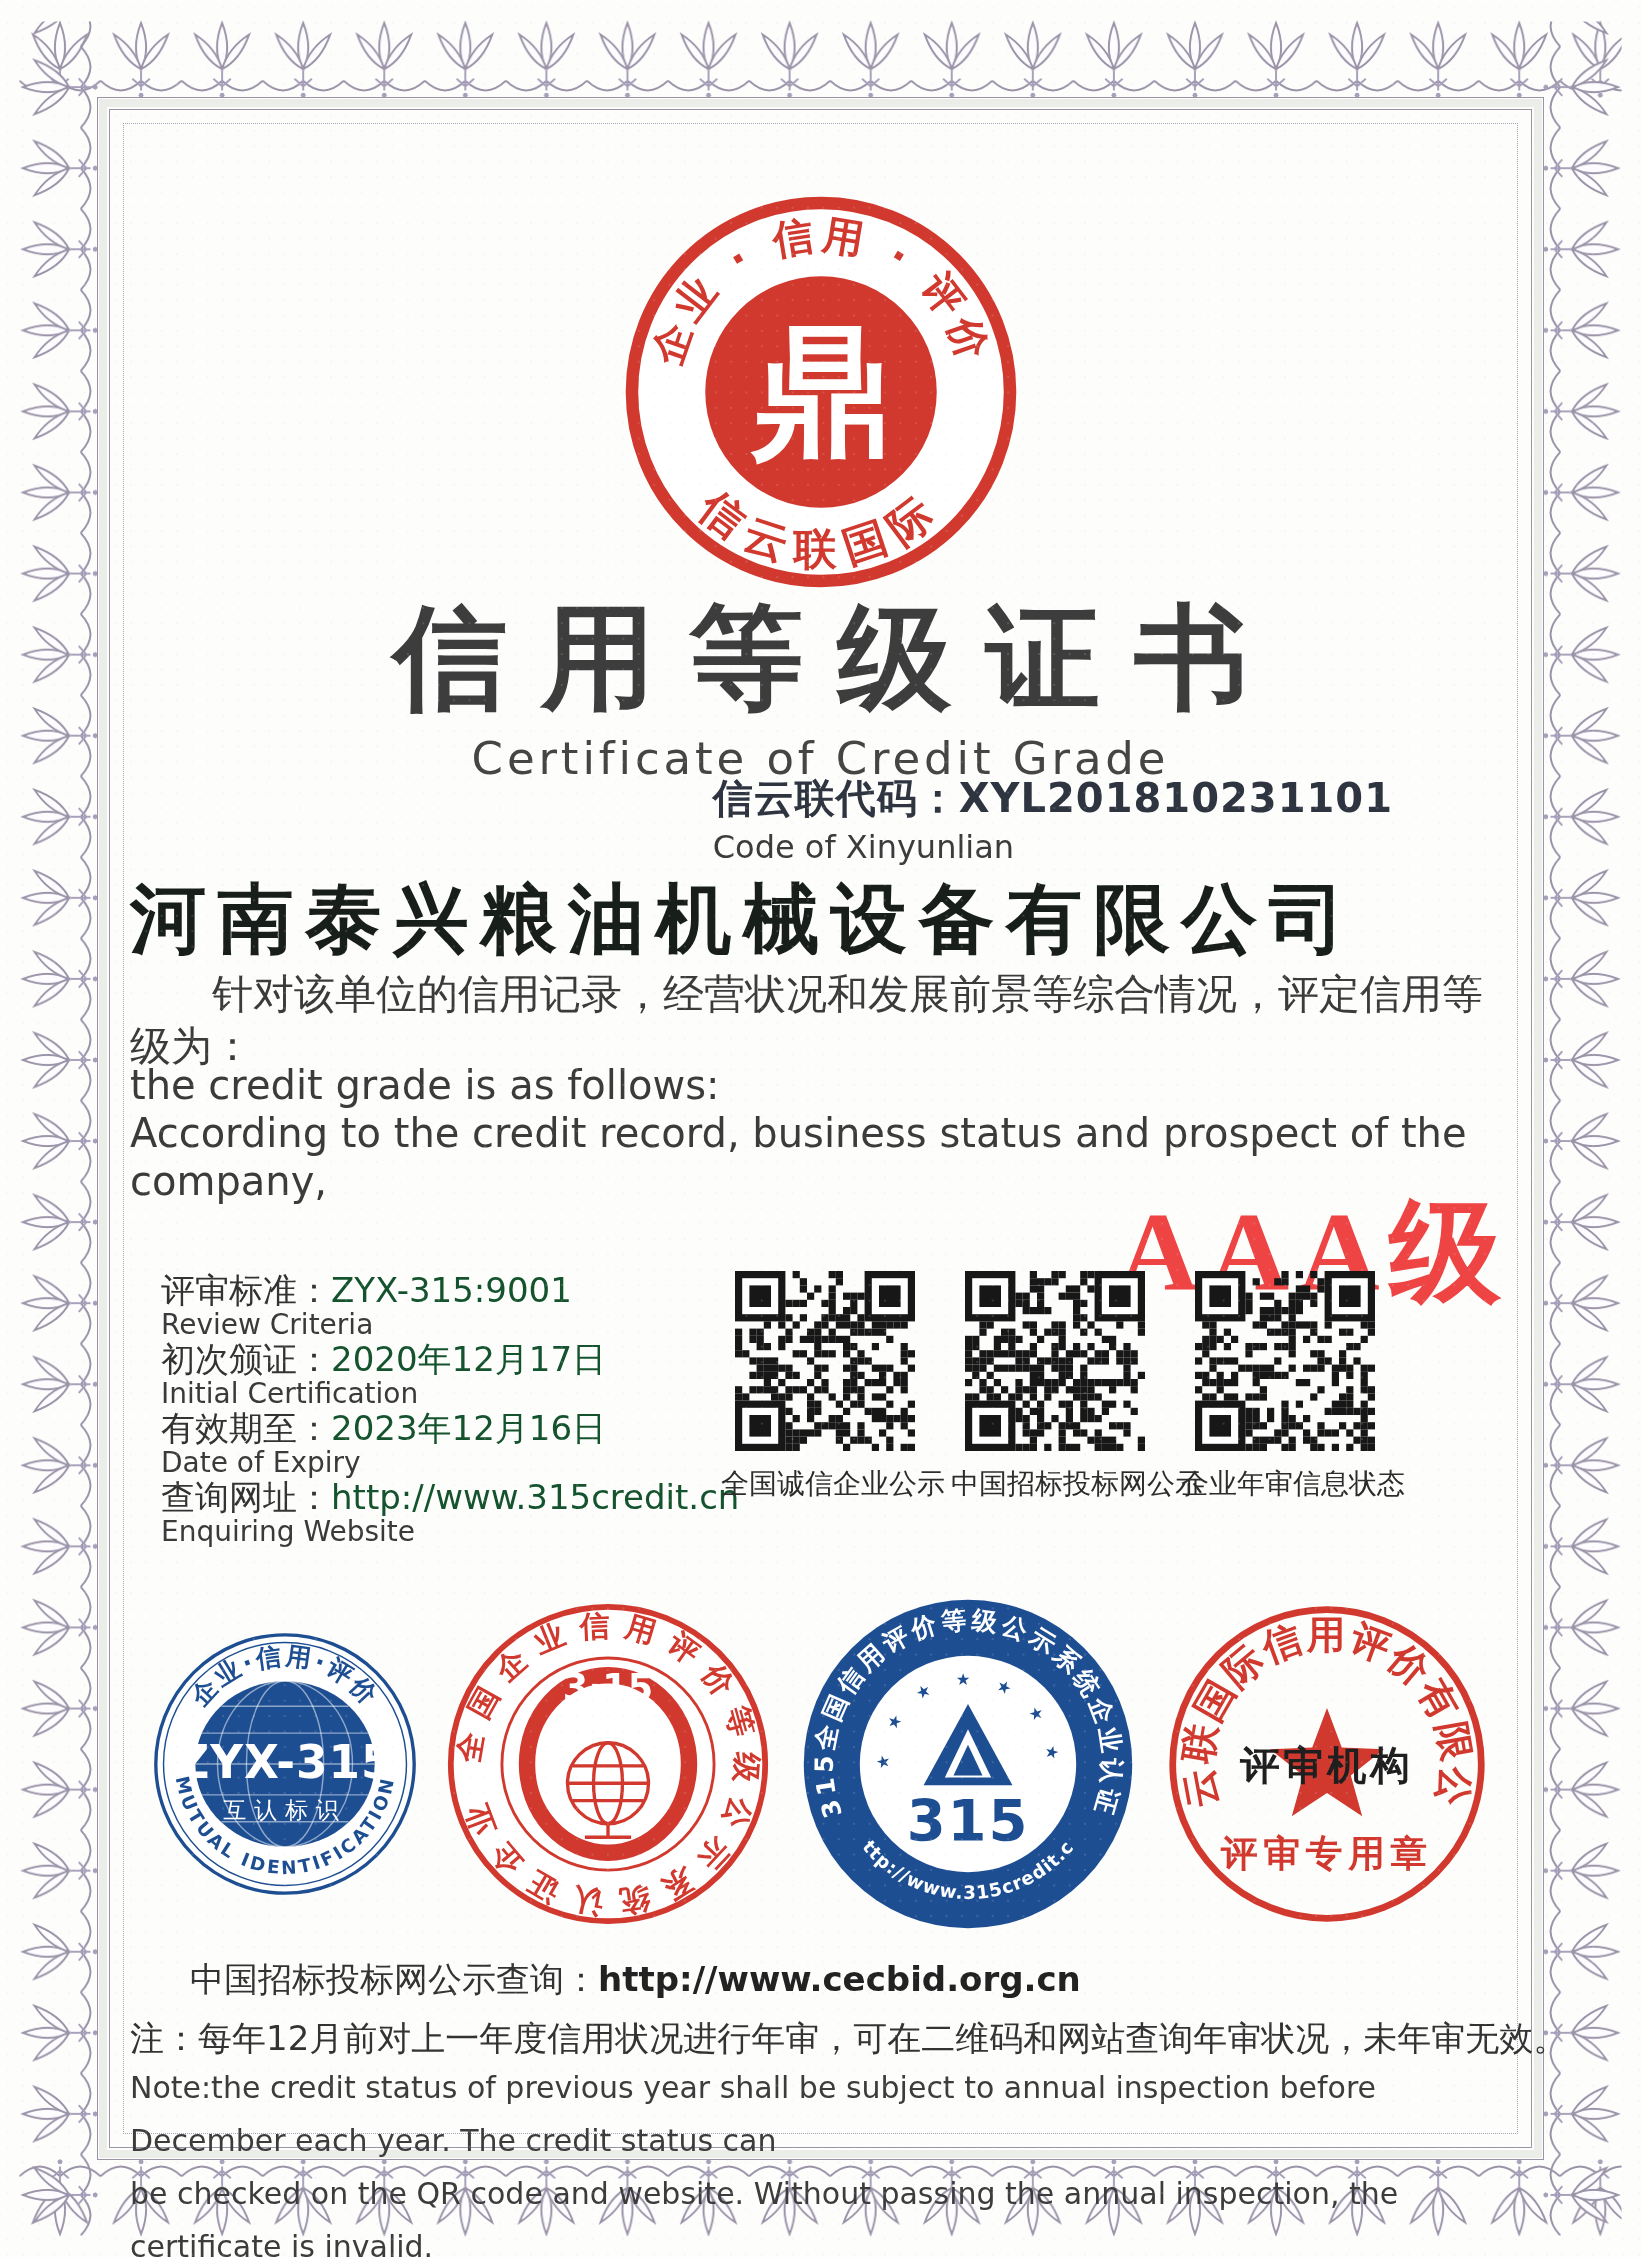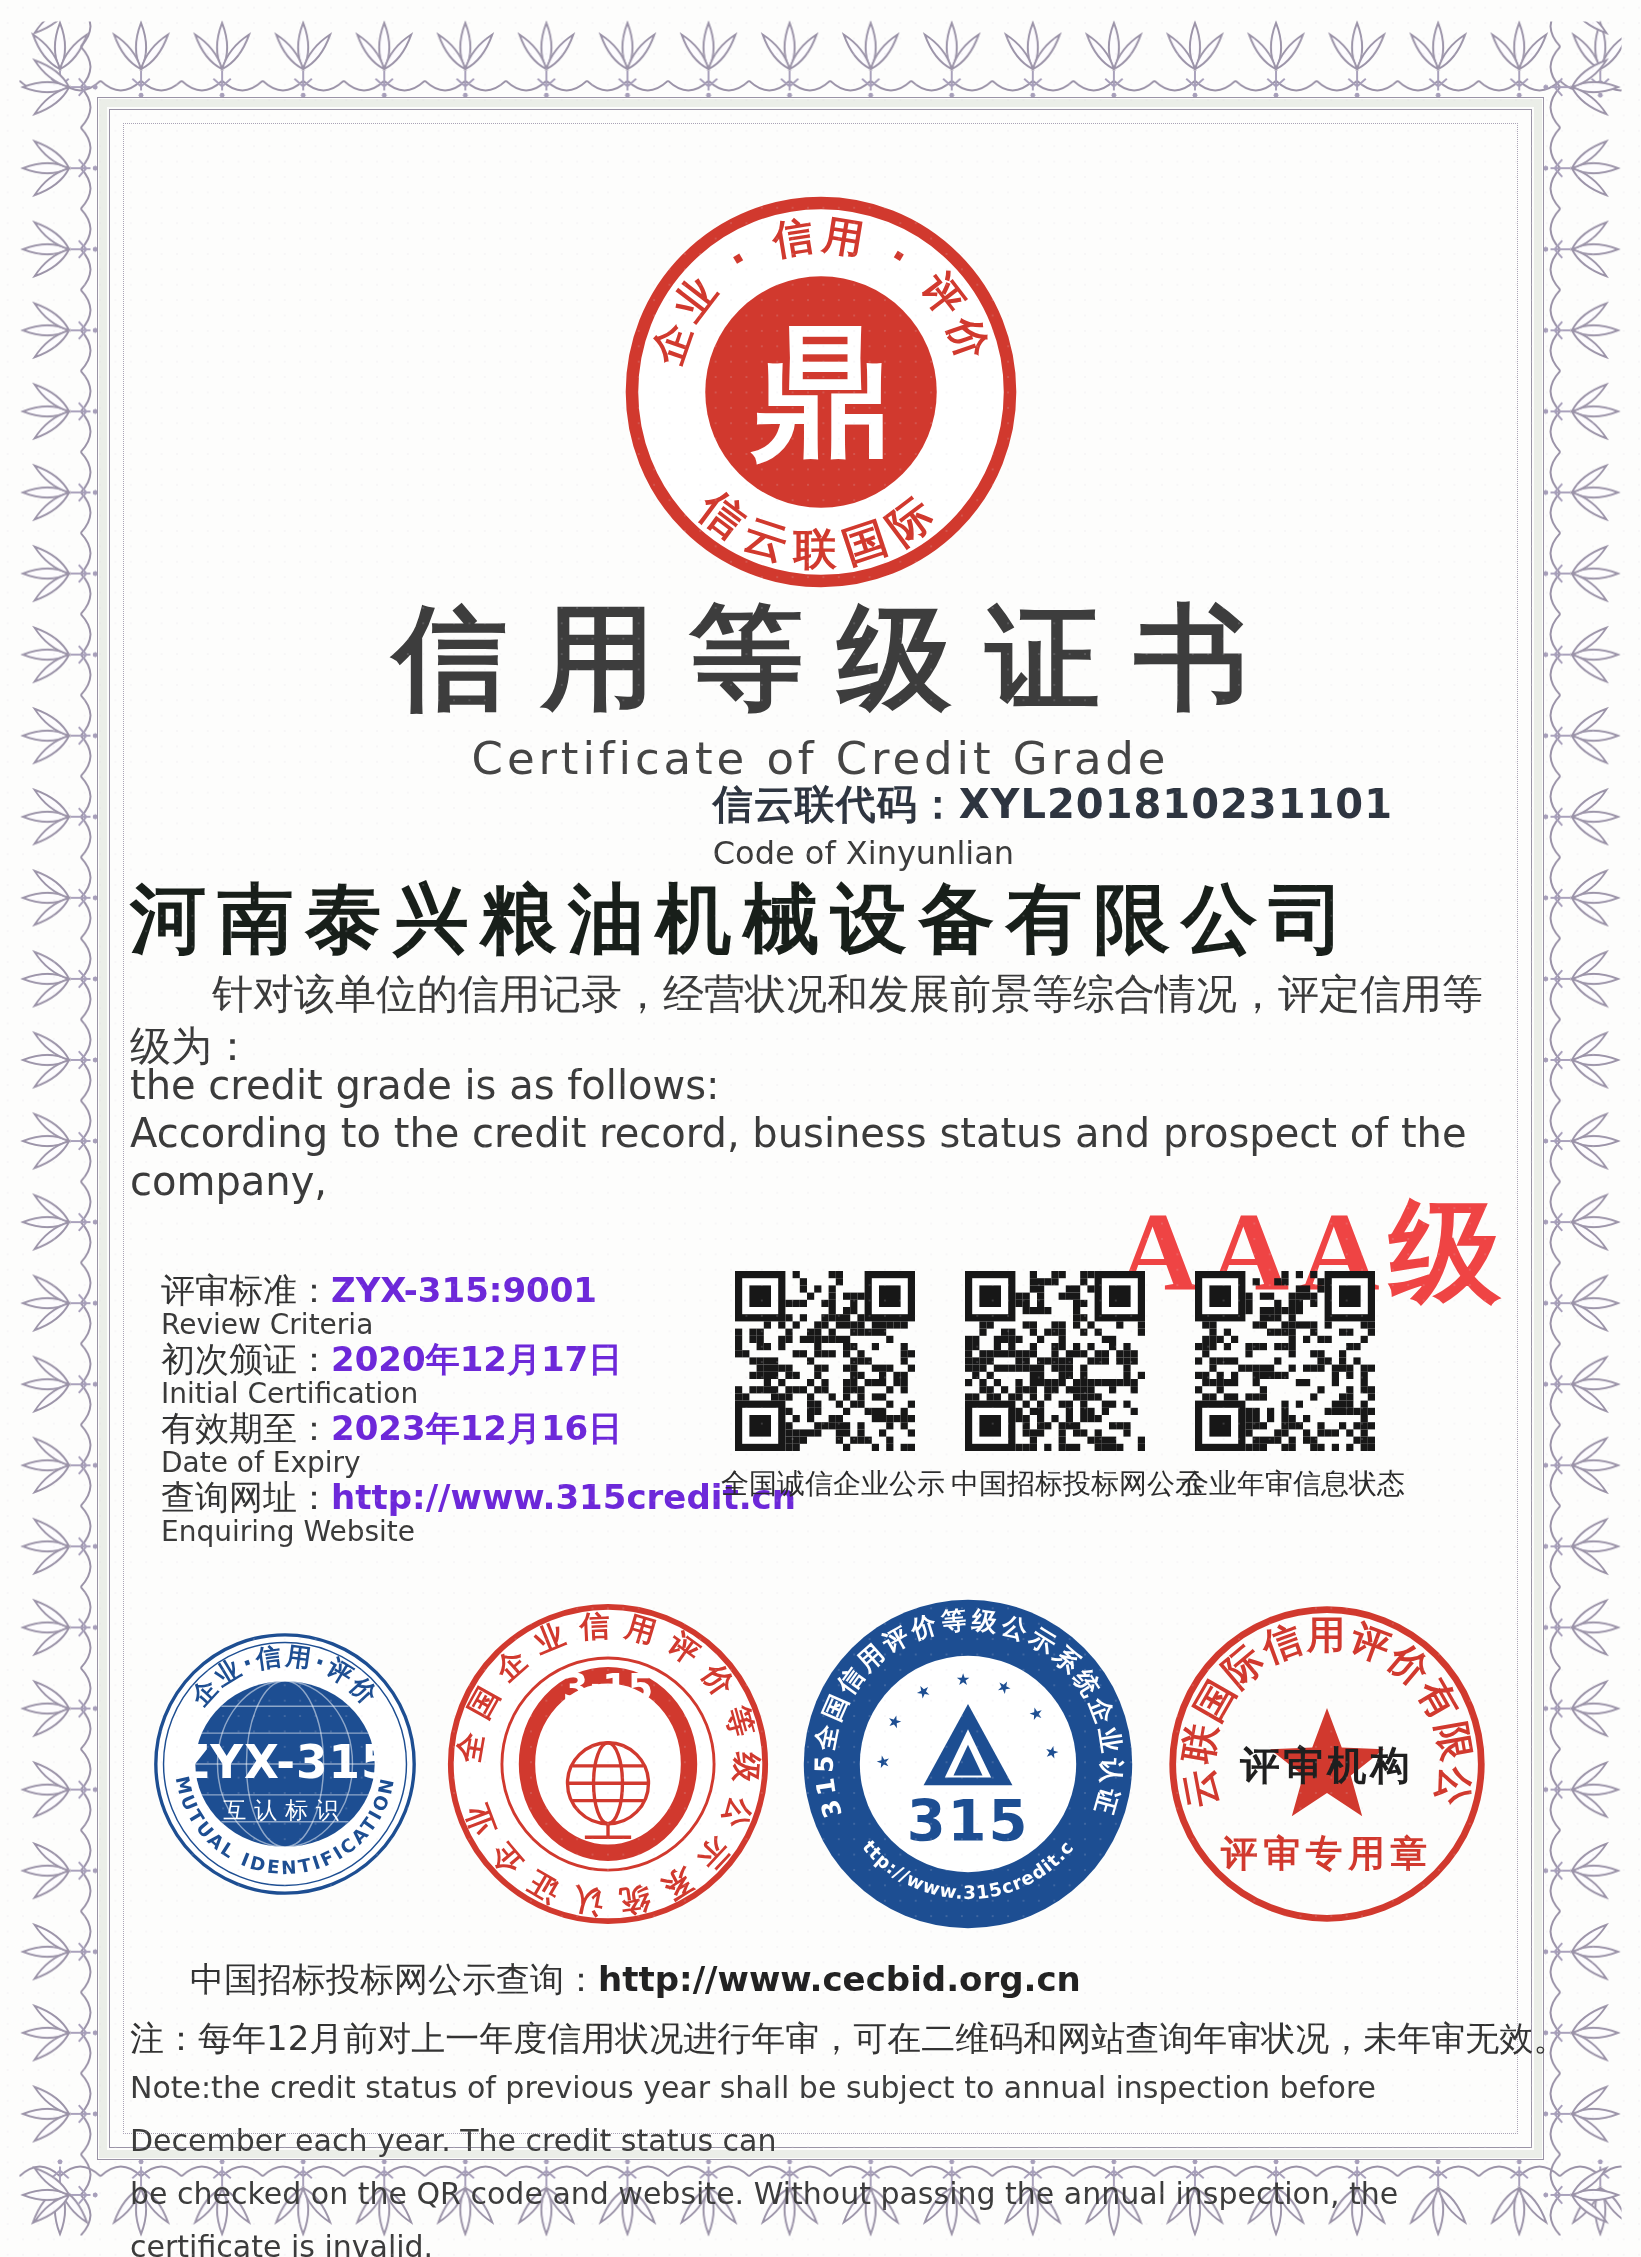--- a/index.html
+++ b/index.html
@@ -32,38 +32,38 @@
   .cert-title {
     left:0; top:456px; width:100%; text-align:center;
     font-size:114px; font-weight:900; color:#3d3d3d;
     letter-spacing:.30em; text-indent:.30em; white-space:nowrap;
   }
   .cert-subtitle {
     left:0; top:606px; width:100%; text-align:center;
     font-size:45px; color:#454545; letter-spacing:3.9px;
   }
   .code-block { top:645px; right:118px; text-align:left; }
-  .code-cn { font-size:40px; font-weight:bold; color:#2e3540; letter-spacing:1px;margin-top:6px; }
+  .code-cn { font-size:40px; font-weight:bold; color:#2e3540; letter-spacing:1px; }
   .code-en { font-size:32px; color:#3c3c3c; margin-top:1.9px; }
   .company {
     left:0; top:743px; width:100%;
     font-size:76px; font-weight:800; color:#181f1a; letter-spacing:11.6px; white-space:nowrap;
   }
   .para-cn { left:0; top:842px; width:100%; font-size:41px; line-height:52px; color:#3b3b3b; }
   .para-cn .indent { text-indent:2em; }
   .para-en { left:0; top:935px; width:100%; font-size:40px; line-height:48px; color:#3b3b3b; }
   .grade {
     left:0; top:1051px; width:100%; text-align:right;
     font-family:"Liberation Serif","DejaVu Serif",serif;
     font-size:112px; font-weight:bold; color:#ef4444; letter-spacing:9.7px;
   }
   .details { left:31px; top:1145px; }
   .d-cn { font-size:34px; line-height:39px; white-space:nowrap; }
   .d-label { font-weight:500; color:#333; }
-  .d-value { font-weight:700; color:#6d28d9;margin-top:8px; }
+  .d-value { font-weight:400; color:#14532d;margin-top:8px; }
   .d-en { font-size:28px; line-height:29px; color:#3a3a3a; margin-bottom:1px; }
   .qr-row { left:591px; top:1145px; display:flex; gap:23px; }
   .qr-item { width:207px; text-align:center; }
   .qr { width:180px; height:180px; margin:0 auto; }
   .qr-caption {
     margin-top:13.5px; font-size:28px; color:#2c2c2c;
     font-family:"Liberation Serif","DejaVu Serif",serif; white-space:nowrap;
   }
   .seals-row {
     left:21px; top:1468px; width:1338px; height:340px;

